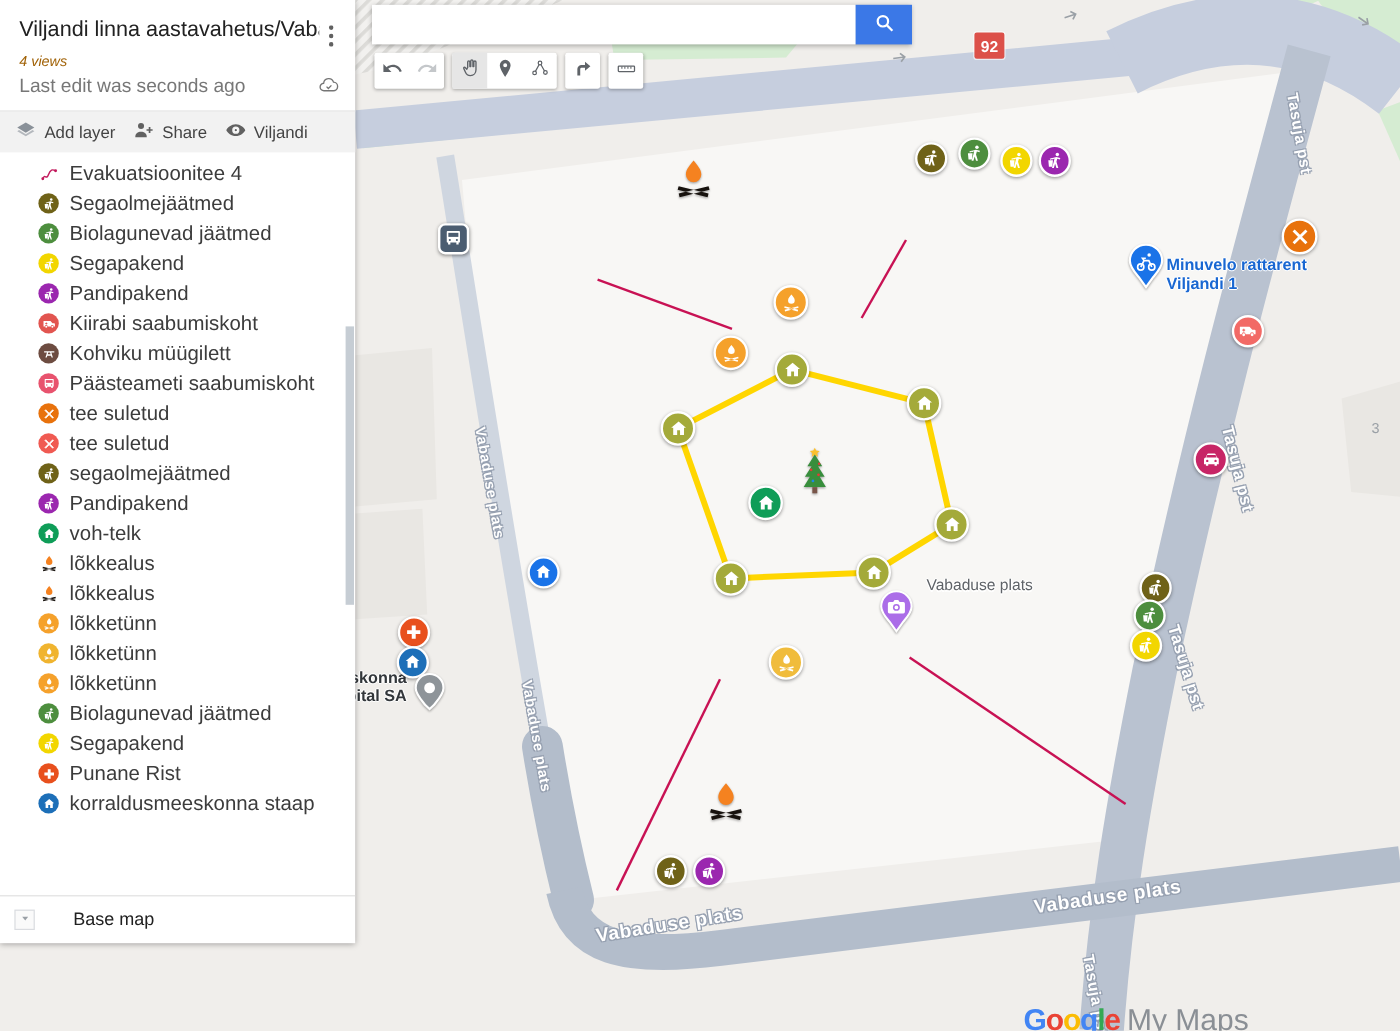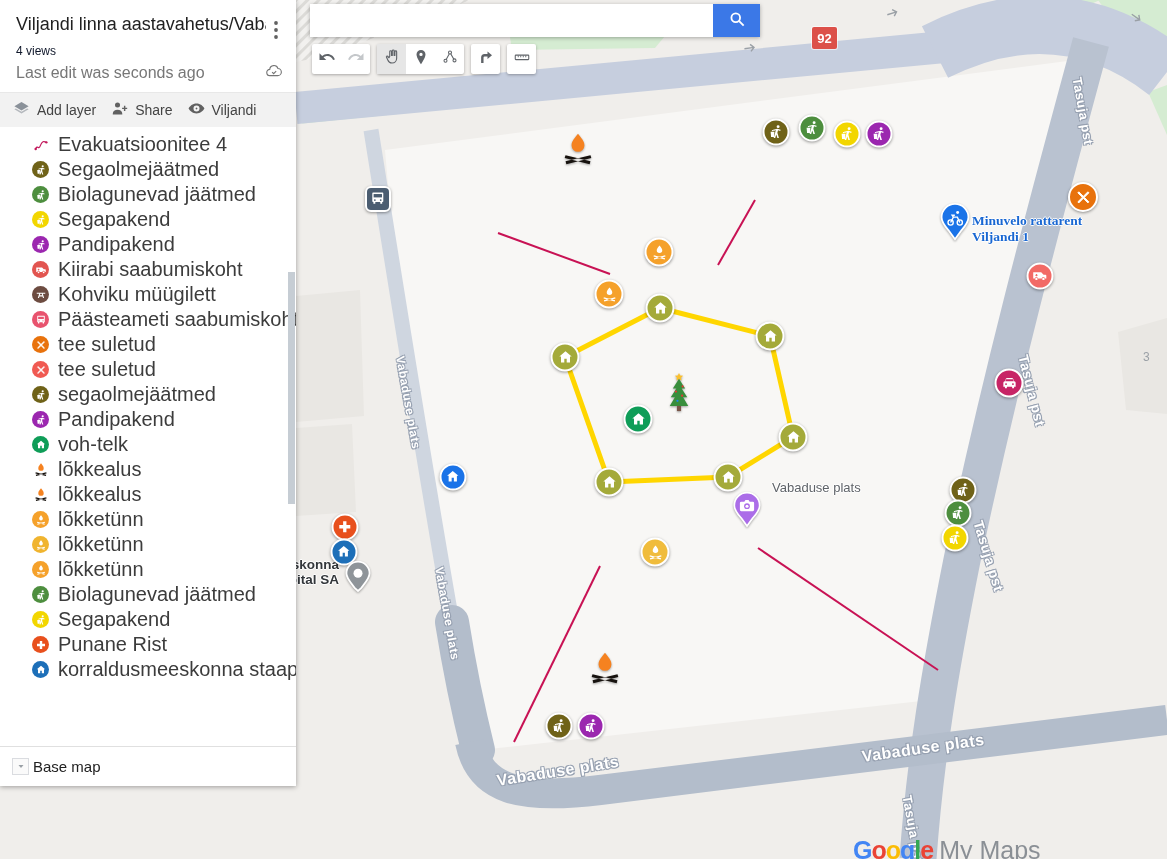--- a/index.html
+++ b/index.html
@@ -47,39 +47,39 @@
     color:#fff; font-size:13px; font-weight:bold; display:flex; align-items:center; justify-content:center;
     border-radius:2px; z-index:5; box-shadow:0 0 0 1px rgba(255,255,255,.6); }
 
   
   #panel { position:absolute; left:0; top:0; width:296px; height:786px; background:#fff;
     box-shadow:0 1px 5px rgba(0,0,0,.35); z-index:40; display:flex; flex-direction:column; }
   #panel-header { padding:14px 16px 10px 16px; position:relative; }
   #panel-title { font-size:18px; color:#212121; width:250px; white-space:nowrap; overflow:hidden; }
   #kebab { position:absolute; right:10px; top:20px; width:20px; height:24px; cursor:pointer;
     display:flex; align-items:center; justify-content:center; }
-  #views-line { font-size:12px; color:#0f172a; margin-top:9px; }
+  #views-line { font-size:12px; color:#a16207; margin-top:9px;font-style:italic; }
   #edit-line { font-size:16px; color:#777; margin-top:6px; }
   #cloud { position:absolute; right:12px; top:62px; }
   #panel-toolbar { background:#f2f2f2; border-top:1px solid #e8e8e8; height:35px; display:flex;
     align-items:center; padding:0 12px; gap:14px; }
   .ptool { display:flex; align-items:center; gap:6px; cursor:pointer; font-size:14px; color:#444; }
   .ptool svg { width:19px; height:19px; }
   #layer-list { flex:1; position:relative; padding-top:5px; overflow:hidden; }
   .layer-item { display:flex; align-items:center; height:25px; padding-left:32px; cursor:pointer; }
   .li-icon { width:17px; height:17px; border-radius:50%; flex:0 0 17px; display:flex;
     align-items:center; justify-content:center; }
   .li-icon svg { width:12px; height:12px; }
   .li-icon.nobg { background:transparent !important; }
   .li-icon.nobg svg { width:16px; height:16px; }
-  .li-label { font-size:20px; color:#3c3c3c; margin-left:9px; white-space:nowrap; }
+  .li-label { font-size:17px; color:#3c3c3c; margin-left:9px; white-space:nowrap; }
   #scroll-thumb { position:absolute; right:1px; top:145px; width:7px; height:232px;
     background:#c6cdd4; border-radius:0; }
   #basemap-row { border-top:1px solid #e0e0e0; height:40px; display:flex; align-items:center;
-    padding:0 12px; gap:4px; }
+    padding:0 12px; gap:32px; }
   #basemap-toggle { width:17px; height:17px; border:1px solid #dadce0; background:#fafafa;
     display:flex; align-items:center; justify-content:center; cursor:pointer; }
   #basemap-label { font-size:15px; color:#212121; }
 
   
   #gmm-logo { position:absolute; left:853px; top:836px; font-size:25px; z-index:20;
     display:flex; align-items:baseline; letter-spacing:-1px; }
   #gmm-logo .g1{color:#4285F4}.g2{color:#EA4335}.g3{color:#FBBC04}.g4{color:#4285F4}.g5{color:#34A853}.g6{color:#EA4335}
   #gmm-suffix { color:#8a8f95; margin-left:6px; letter-spacing:0; }
 </style>
@@ -129,21 +129,21 @@
   <div id="map-labels">
       <div class="street-label" style="left: 400px; top: 349px; font-size: 12px; transform: rotate(80deg);">Vabaduse plats</div>
       <div class="street-label" style="left: 439px; top: 560px; font-size: 12px; transform: rotate(80deg);">Vabaduse plats</div>
       <div class="street-label" style="left: 497px; top: 772px; font-size: 16px; transform: rotate(-9deg);">Vabaduse plats</div>
       <div class="street-label" style="left: 862px; top: 748px; font-size: 16px; transform: rotate(-8deg);">Vabaduse plats</div>
       <div class="street-label" style="left: 1077px; top: 70px; font-size: 13px; transform: rotate(80deg);">Tasuja pst</div>
       <div class="street-label" style="left: 1023px; top: 347px; font-size: 14px; transform: rotate(76deg);">Tasuja pst</div>
       <div class="street-label" style="left: 978px; top: 513px; font-size: 14px; transform: rotate(73deg);">Tasuja pst</div>
       <div class="street-label" style="left: 907px; top: 788px; font-size: 13px; transform: rotate(80deg);">Tasuja pst</div>
       <div class="area-label" style="left: 772px; top: 480px;">Vabaduse plats</div>
-      <div class="place-label" style="left: 972px; top: 213px; font-family: Liberation Serif, serif;">Minuvelo rattarent<br>Viljandi 1</div>
+      <div class="place-label" style="left: 972px; top: 213px;">Minuvelo rattarent<br>Viljandi 1</div>
       <div class="dark-label" style="left: 219px; top: 557px; width: 120px;">iskonna<br>pital SA</div>
     </div>
   <div id="map-arrows">
       <div class="map-arrow" style="left: 742px; top: 40px; transform: rotate(-8deg);"><svg width="16" height="16" viewBox="0 0 24 24">
           <path fill="#9aa0a6" d="M4 11h12l-3.5-3.5L14 6l6 6-6 6-1.5-1.5L16 13H4z"></path>
         </svg></div>
       <div class="map-arrow" style="left: 885px; top: 5px; transform: rotate(-18deg);"><svg width="16" height="16" viewBox="0 0 24 24">
           <path fill="#9aa0a6" d="M4 11h12l-3.5-3.5L14 6l6 6-6 6-1.5-1.5L16 13H4z"></path>
         </svg></div>
       <div class="map-arrow" style="left: 1127px; top: 9px; transform: rotate(35deg);"><svg width="16" height="16" viewBox="0 0 24 24">

